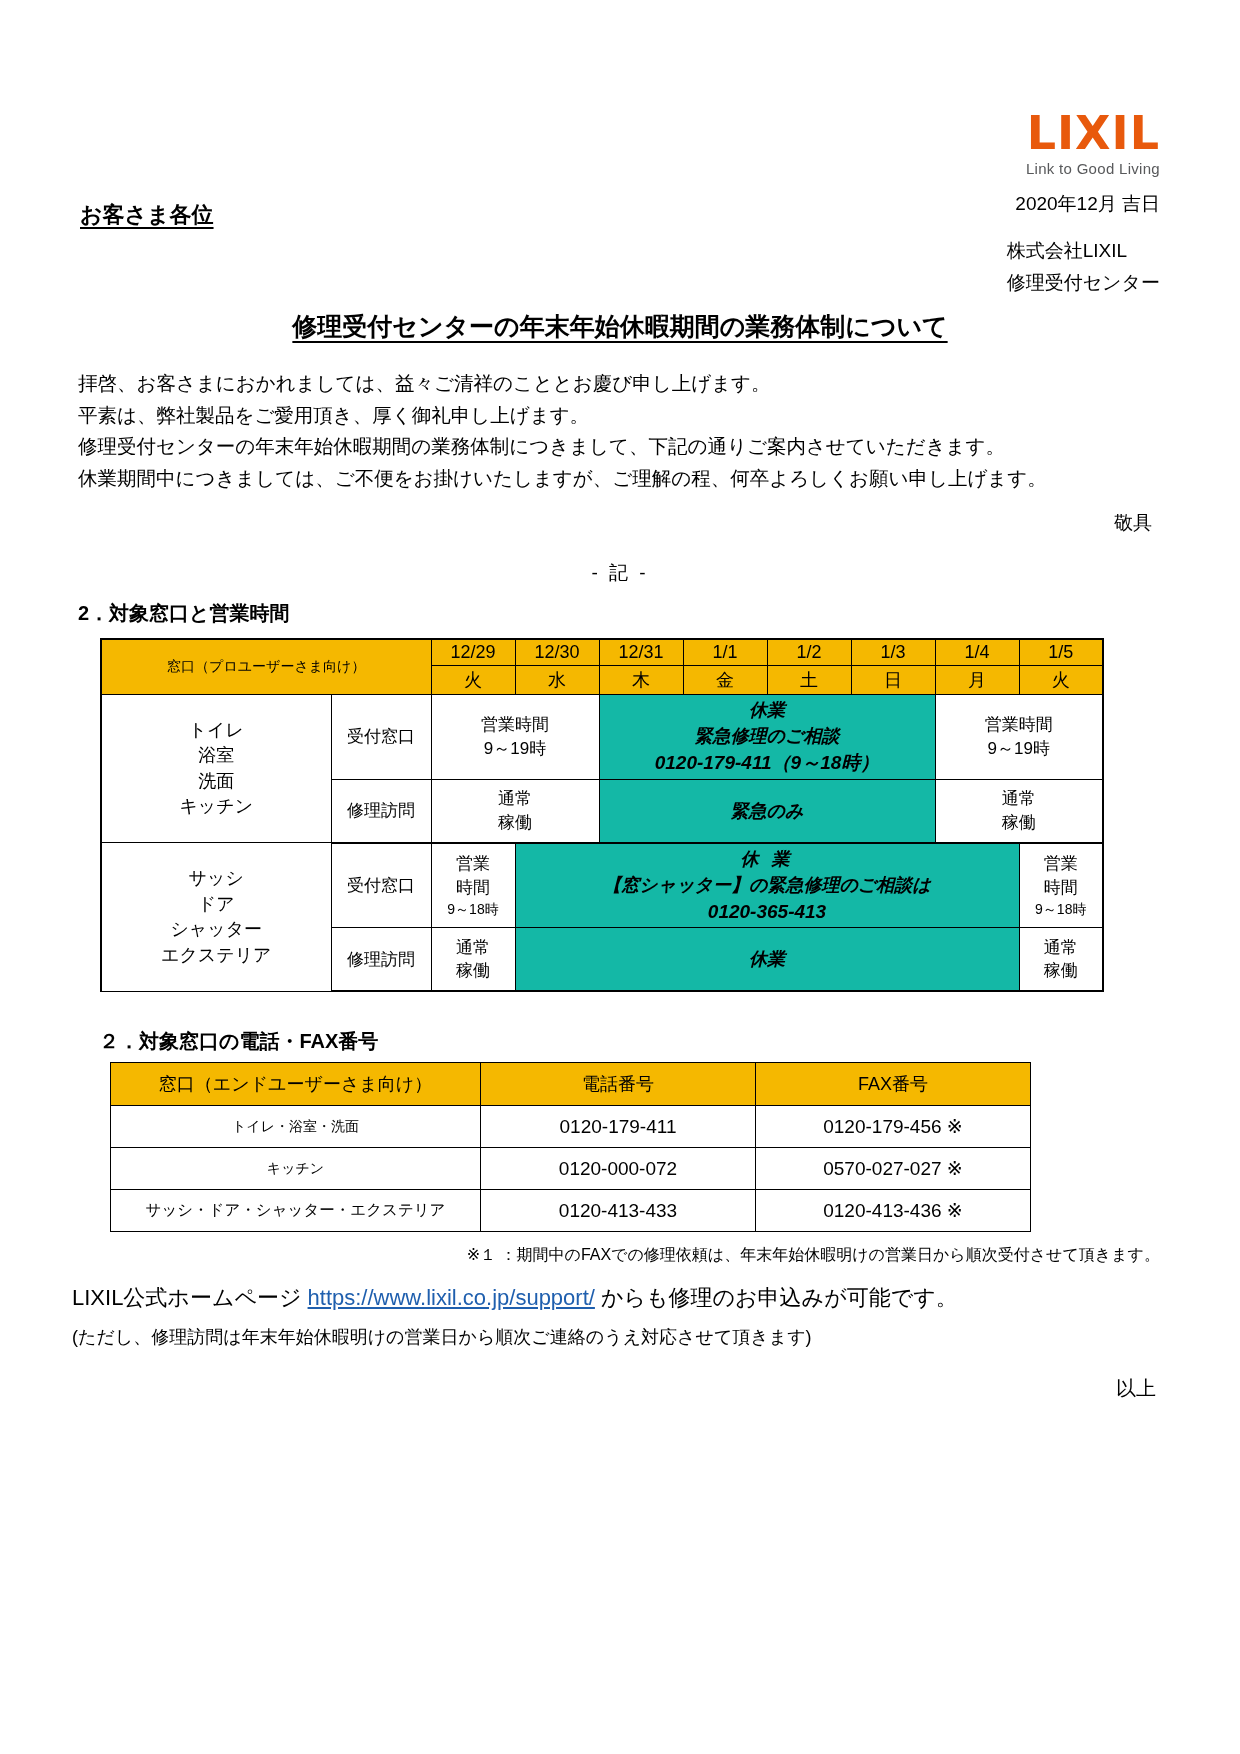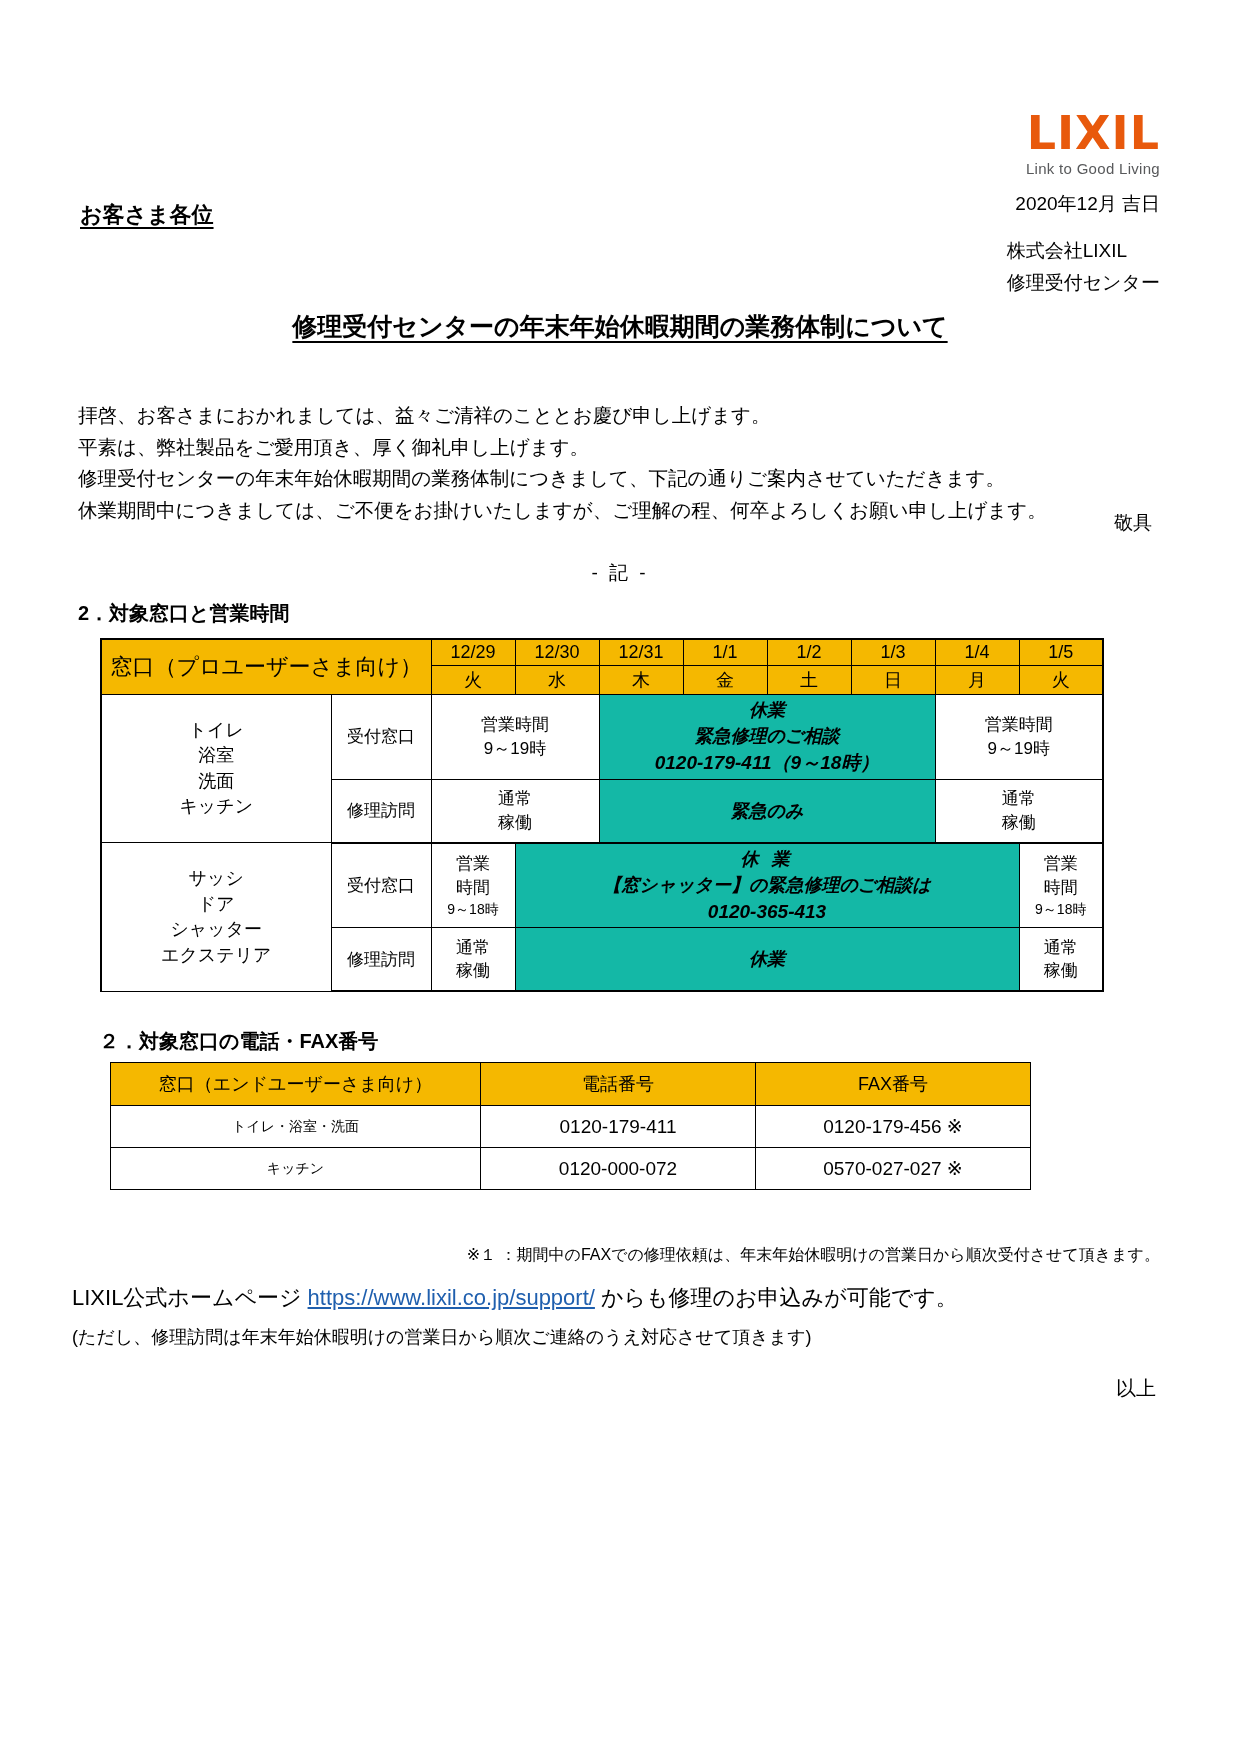--- a/index.html
+++ b/index.html
@@ -25,21 +25,21 @@
   
   .addressee{position:absolute;left:80px;top:200px;font-size:22px;font-weight:bold;
              text-decoration:underline;text-underline-offset:5px;}
 
   
   .doctitle{position:absolute;left:0;right:0;top:310px;text-align:center;
             font-size:25px;font-weight:bold;}
   .doctitle span{text-decoration:underline;text-underline-offset:6px;}
 
   
-  .body-block{position:absolute;left:78px;top:368px;width:1000px;font-size:19.5px;line-height:1.62;margin-top:32px;}
+  .body-block{position:absolute;left:78px;top:368px;width:1000px;font-size:19.5px;line-height:1.62;}
   .body-block p{margin:0;}
 
   .keigu{position:absolute;right:88px;top:510px;font-size:19px;}
   .kiroku{position:absolute;left:0;right:0;top:560px;text-align:center;font-size:19px;letter-spacing:3px;}
 
   
   .sec-h{font-size:20px;font-weight:bold;}
   .sec1-h{position:absolute;left:78px;top:600px;}
   .sec2-h{position:absolute;left:78px;top:1028px;margin-left:21px;}
 
@@ -47,21 +47,21 @@
   table{border-collapse:collapse;}
   .t1{position:absolute;left:100px;top:638px;width:1000px;table-layout:fixed;}
   .t1 td,.t1 th{border:1px solid #000;text-align:center;vertical-align:middle;
                 font-size:17px;font-weight:normal;padding:2px 1px;}
   .t1 .ylw{background:#F5B800;}
   .t1 .gry{background:#14b8a6;font-weight:bold;font-style:italic;}
   .t1 .thick-l{border-left:2.5px solid #000;}
   .t1 .thick-r{border-right:2.5px solid #000;}
   .t1 .thick-t{border-top:2.5px solid #000;}
   .t1 .thick-b{border-bottom:2.5px solid #000;}
-  .t1 .madoguchi{font-size:22px;}
+  .t1 .madoguchi{font-size:14px;}
   .t1 .cat{font-size:18px;line-height:1.42;}
   .t1 .sub{font-size:17px;}
   .t1 .dt{font-size:18px;}
   .t1 .dw{font-size:18px;}
   .t1 .big{font-size:18px;font-weight:bold;line-height:1.45;}
   .t1 .tel{font-size:19px;font-weight:bold;}
   .t1 .small{font-size:14px;}
   .t1 .nm{line-height:1.4;}
   .sp{letter-spacing:4px;}
 
@@ -240,20 +240,25 @@
       <tr>
         <td class="lbl">トイレ・浴室・洗面</td>
         <td>0120-179-411</td>
         <td>0120-179-456 ※</td>
       </tr>
       <tr>
         <td class="lbl">キッチン</td>
         <td>0120-000-072</td>
         <td>0570-027-027 ※</td>
       </tr>
+      <tr>
+        <td class="lbl-sm">サッシ・ドア・シャッター・エクステリア</td>
+        <td>0120-413-433</td>
+        <td>0120-413-436 ※</td>
+      </tr>
     </tbody>
   </table>
 
   <div class="fn1">※１ ：期間中のFAXでの修理依頼は、年末年始休暇明けの営業日から順次受付させて頂きます。</div>
 
   <div class="url-line"><span>LIXIL公式ホームページ</span> <a href="#">https://www.lixil.co.jp/support/</a> <span>からも修理のお申込みが可能です。</span></div>
 
   <div class="note2">(ただし、修理訪問は年末年始休暇明けの営業日から順次ご連絡のうえ対応させて頂きます)</div>
   <div class="ijou">以上</div>
 

